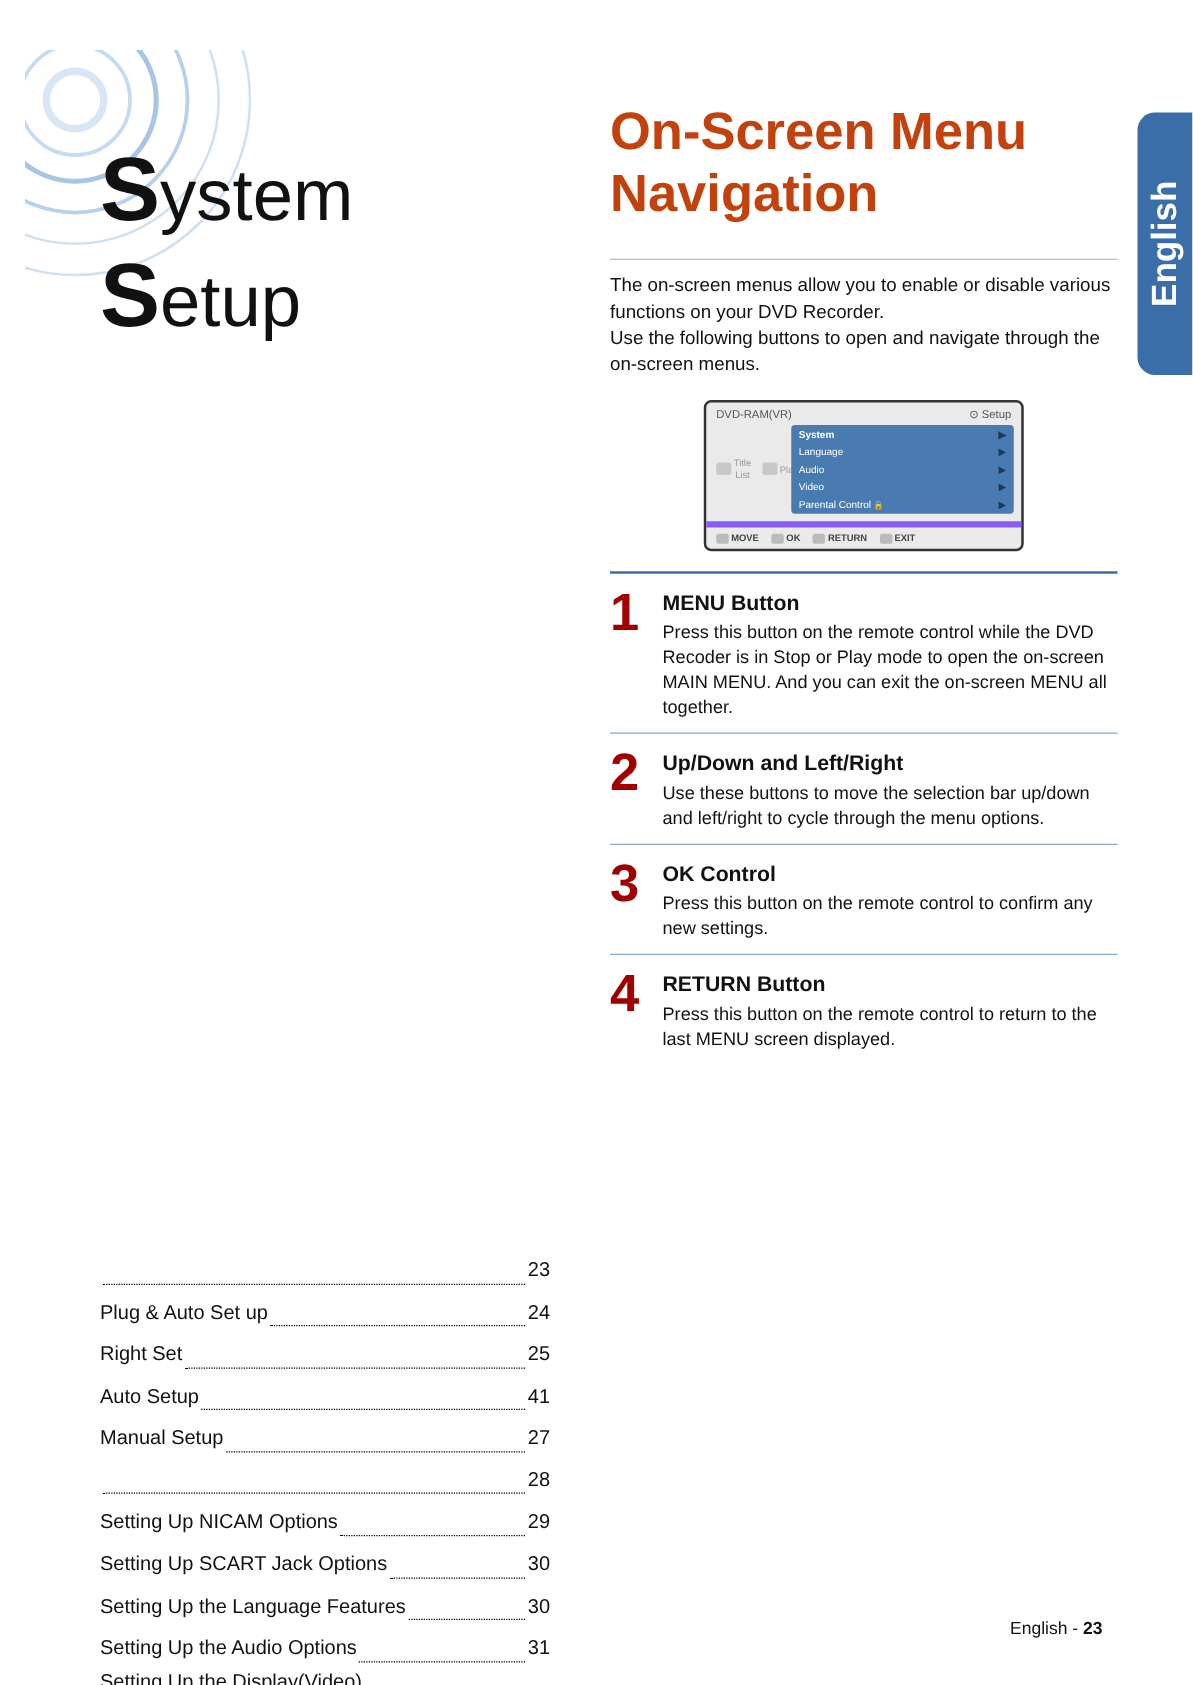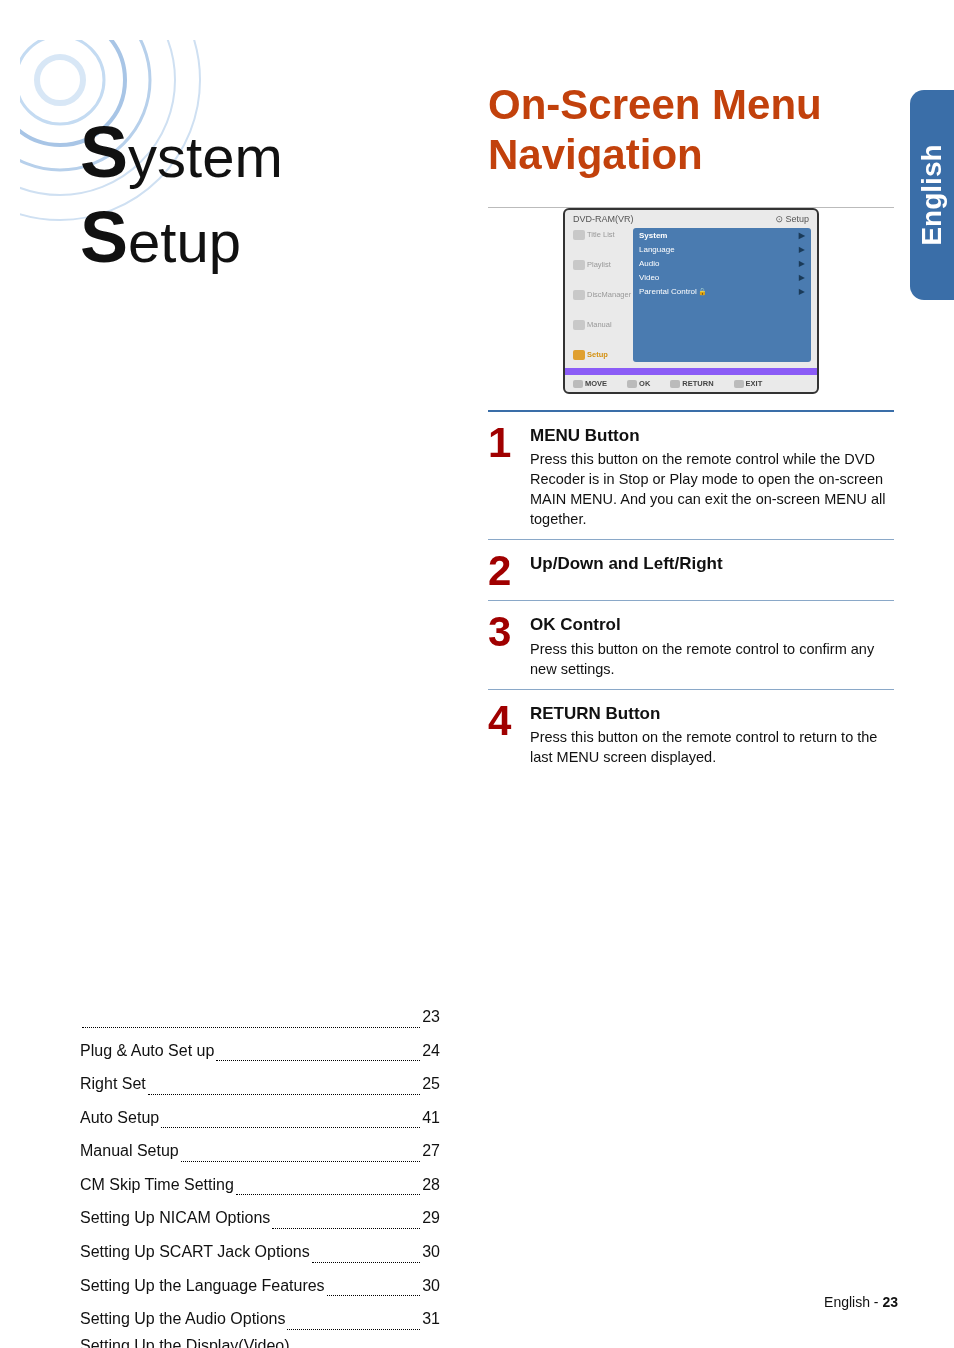--- a/index.html
+++ b/index.html
@@ -125,22 +125,22 @@
     color: #555;
   }
   .osd-body {
     display: flex;
     padding: 2px 6px 6px 6px;
     gap: 4px;
   }
   .osd-left {
     width: 58px;
     display: flex;
-    flex-direction: column;
-    gap: 16px;
+    flex-direction: row;
+    gap: 5px;
   }
   .osd-left-item {
     display: flex;
     align-items: center;
     gap: 2px;
     padding: 2px 2px;
     color: #999;
     font-size: 7.5px;
   }
   .osd-left-item .mini-icon {
@@ -178,23 +178,23 @@
   }
   .osd-opt .tri {
     color: #1a3a58;
     font-size: 8px;
   }
   .osd-opt .lock {
     font-size: 7px;
     margin-left: 2px;
   }
   .osd-bottom {
-    border-top: 7px solid #8b5cf6;
-    display: flex;
-    gap: 20px;
+    border-top: 5px solid #8b5cf6;
+    display: flex;
+    gap: 10px;
     padding: 4px 8px;
     font-size: 7.5px;
     font-weight: bold;
     color: #444;
   }
   .osd-bottom .bicon {
     display: inline-block;
     width: 10px;
     height: 8px;
     background: #bbb;
@@ -252,21 +252,21 @@
   }
   .side-tab span {
     transform: rotate(-90deg);
     font-size: 28px;
     font-weight: bold;
     white-space: nowrap;
   }
 
   .footer {
     position: absolute;
-    right: 56px;
+    right: 72px;
     bottom: 38px;
     font-size: 14px;
   }
   .footer strong {
     font-weight: bold;
   }
 </style>
 </head>
 <body>
 
@@ -311,21 +311,20 @@
             <span>Auto Setup</span>
             <span class="toc-dots"></span>
             <span class="toc-page">41</span>
           </div>
           <div class="toc-row">
             <span>Manual Setup</span>
             <span class="toc-dots"></span>
             <span class="toc-page">27</span>
           </div>
           <div class="toc-row">
-            <span>CM Skip Time Setting</span>
             <span class="toc-dots"></span>
             <span class="toc-page">28</span>
           </div>
           <div class="toc-row">
             <span>Setting Up NICAM Options</span>
             <span class="toc-dots"></span>
             <span class="toc-page">29</span>
           </div>
           <div class="toc-row">
             <span>Setting Up SCART Jack Options</span>
@@ -352,20 +351,21 @@
         <span>Navigation</span>
         <svg class="ring" viewBox="0 0 130 130">
           <circle cx="65" cy="65" r="60" fill="none" stroke="#e8eef6" stroke-width="2"></circle>
           <circle cx="65" cy="65" r="52" fill="none" stroke="#e8eef6" stroke-width="1.5"></circle>
           <circle cx="65" cy="65" r="20" fill="none" stroke="#e2e9f2" stroke-width="2"></circle>
           <circle cx="65" cy="65" r="10" fill="none" stroke="#e2e9f2" stroke-width="2"></circle>
         </svg>
       </h2>
       <hr class="hr-boundary">
 
+      <p class="intro" id="intro-text">The on-screen menus allow you to enable or disable various functions on your DVD Recorder.<br>Use the following buttons to open and navigate through the on-screen menus.</p>
 
       <div class="osd">
         <div class="osd-top">
           <span>DVD-RAM(VR)</span>
           <span>
             <span>⊙</span>
             <span>Setup</span>
           </span>
         </div>
         <div class="osd-body">
@@ -429,20 +429,21 @@
             <div class="step-body">
               <div class="step-heading">MENU Button</div>
               <div>Press this button on the remote control while the DVD Recoder is in Stop or Play mode to open the on-screen MAIN MENU. And you can exit the on-screen MENU all together.</div>
             </div>
           </div>
           <hr class="step-hr thin">
           <div class="step">
             <div class="step-num">2</div>
             <div class="step-body">
               <div class="step-heading">Up/Down and Left/Right</div>
+              <div>Use these buttons to move the selection bar up/down and left/right to cycle through the menu options.</div>
             </div>
           </div>
           <hr class="step-hr thin">
           <div class="step">
             <div class="step-num">3</div>
             <div class="step-body">
               <div class="step-heading">OK Control</div>
               <div>Press this button on the remote control to confirm any new settings.</div>
             </div>
           </div>

